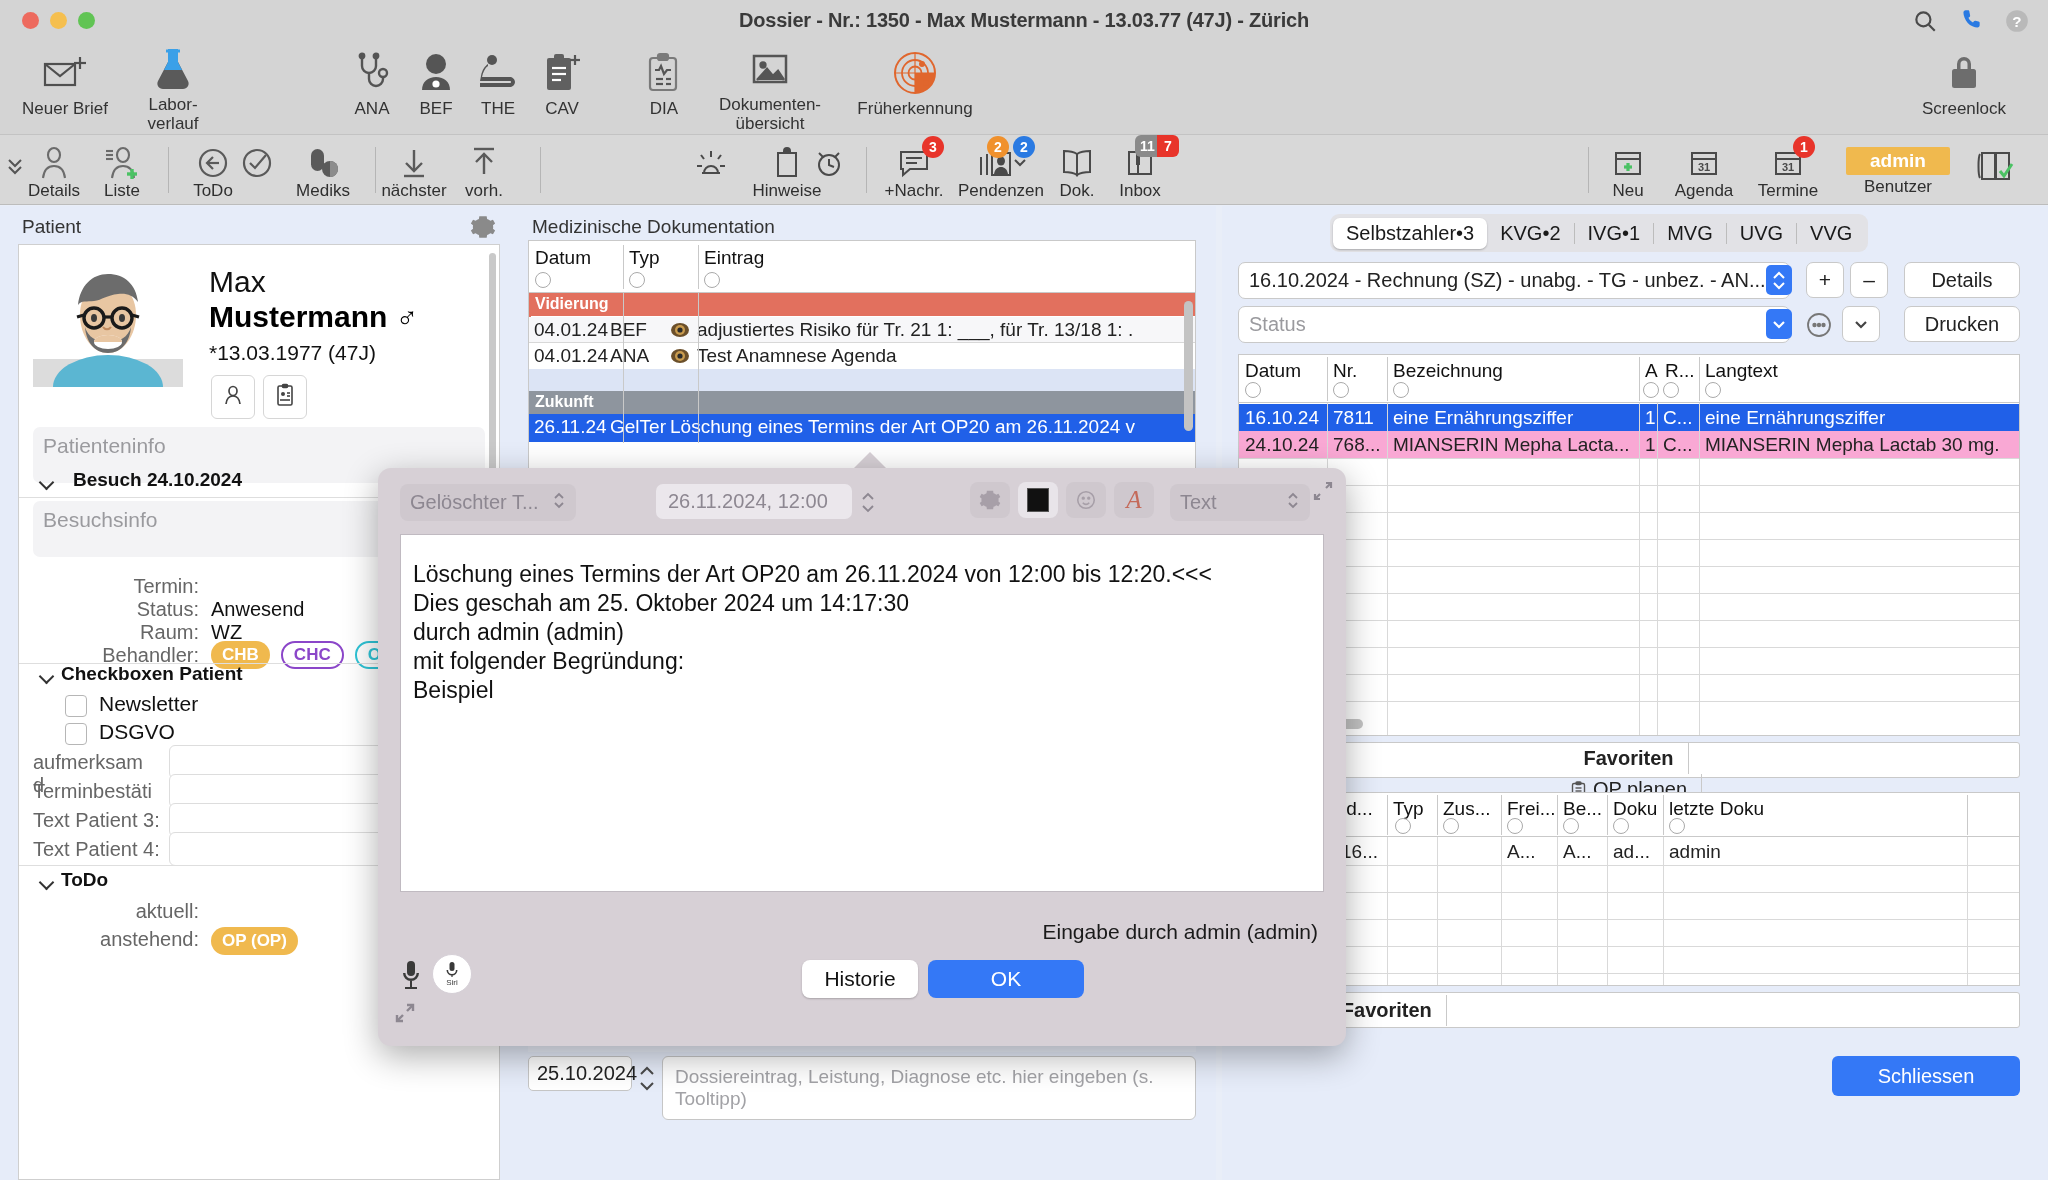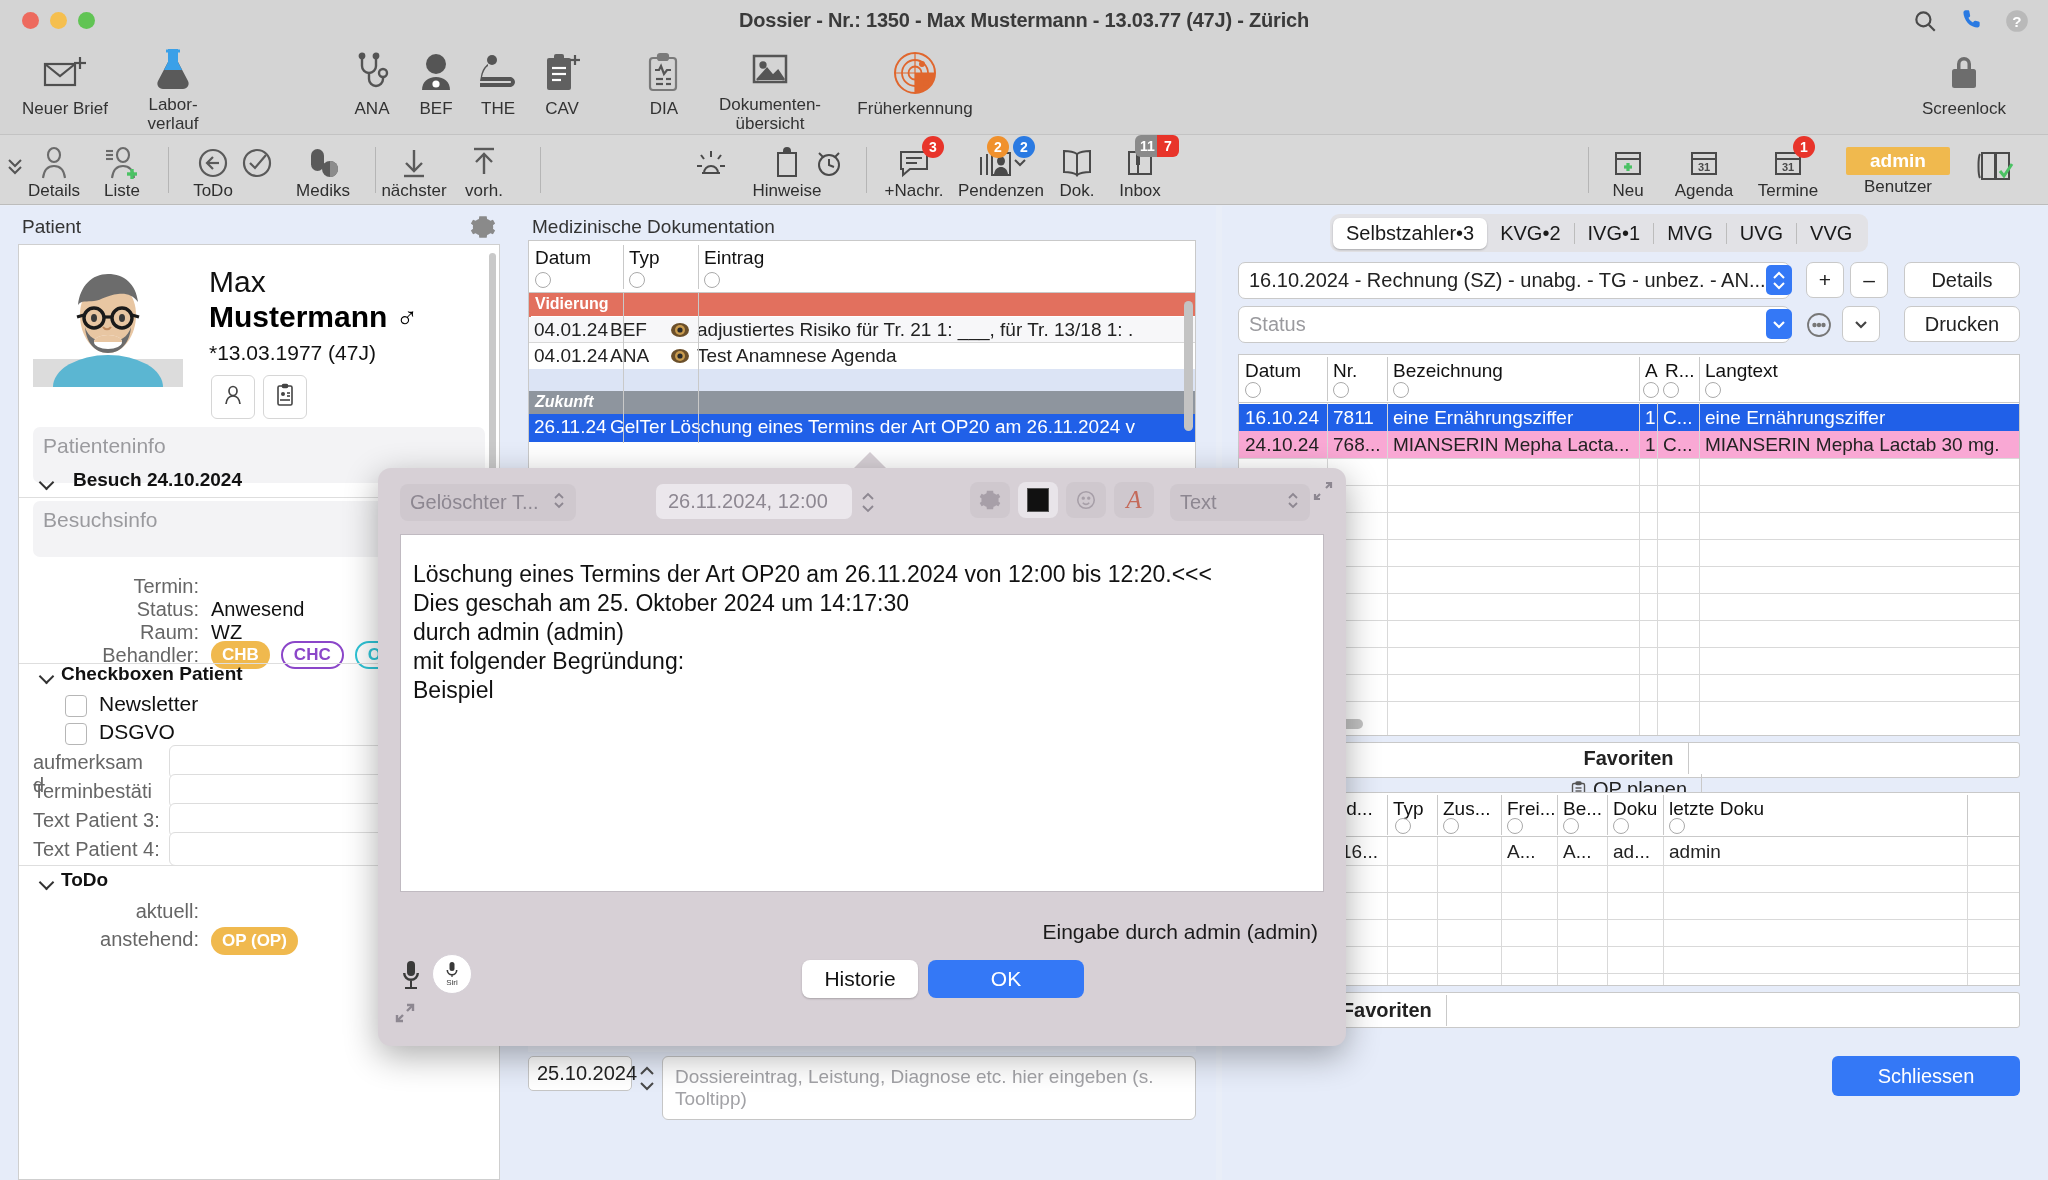--- a/index.html
+++ b/index.html
@@ -110,21 +110,21 @@
   .doctable {
     position:absolute; left:12px; top:34px; width:668px; height:412px;
     background:#fff; border:1px solid #c9c9c9; overflow:hidden;
   }
   .th-row { position:absolute; left:0; top:0; width:668px; height:52px; background:#fff; border-bottom:1px solid #c9c9c9; }
   .th { position:absolute; top:6px; font-size:19px; color:#111; }
   .thsep { position:absolute; top:4px; width:1px; height:44px; background:#c9c9c9; }
   .filtc { position:absolute; top:31px; width:16px; height:16px; border:1.6px solid #aaa; border-radius:50%; }
   .grp-vid { position:absolute; left:0; width:668px; height:23px; background:#e2705e; }
   .grp-vid span { position:absolute; left:6px; top:2px; color:#fff; font-size:16px; font-weight:bold; }
-  .grp-zuk { position:absolute; left:0; width:668px; height:23px; background:#8e959e;font-style:italic; }
+  .grp-zuk { position:absolute; left:0; width:668px; height:23px; background:#8e959e; }
   .grp-zuk span { position:absolute; left:6px; top:2px; color:#fff; font-size:16px; font-weight:bold; }
   .drow { position:absolute; left:0; width:668px; height:25px; font-size:19px; }
   .dc-date { position:absolute; left:5px; top:2px; }
   .dc-typ { position:absolute; left:81px; top:2px; }
   .dc-ent { position:absolute; left:141px; top:2px; white-space:nowrap; }
   .rowsep { position:absolute; width:668px; height:1px; background:#d8d8d8; }
   .colsep { position:absolute; width:1px; background:#c9c9c9; }
   .eye { display:inline-block; width:20px; height:20px; vertical-align:-4px; margin-right:7px; }
   .vscroll { position:absolute; right:2px; width:9px; border-radius:5px; background:#c3c3c3; }
 

